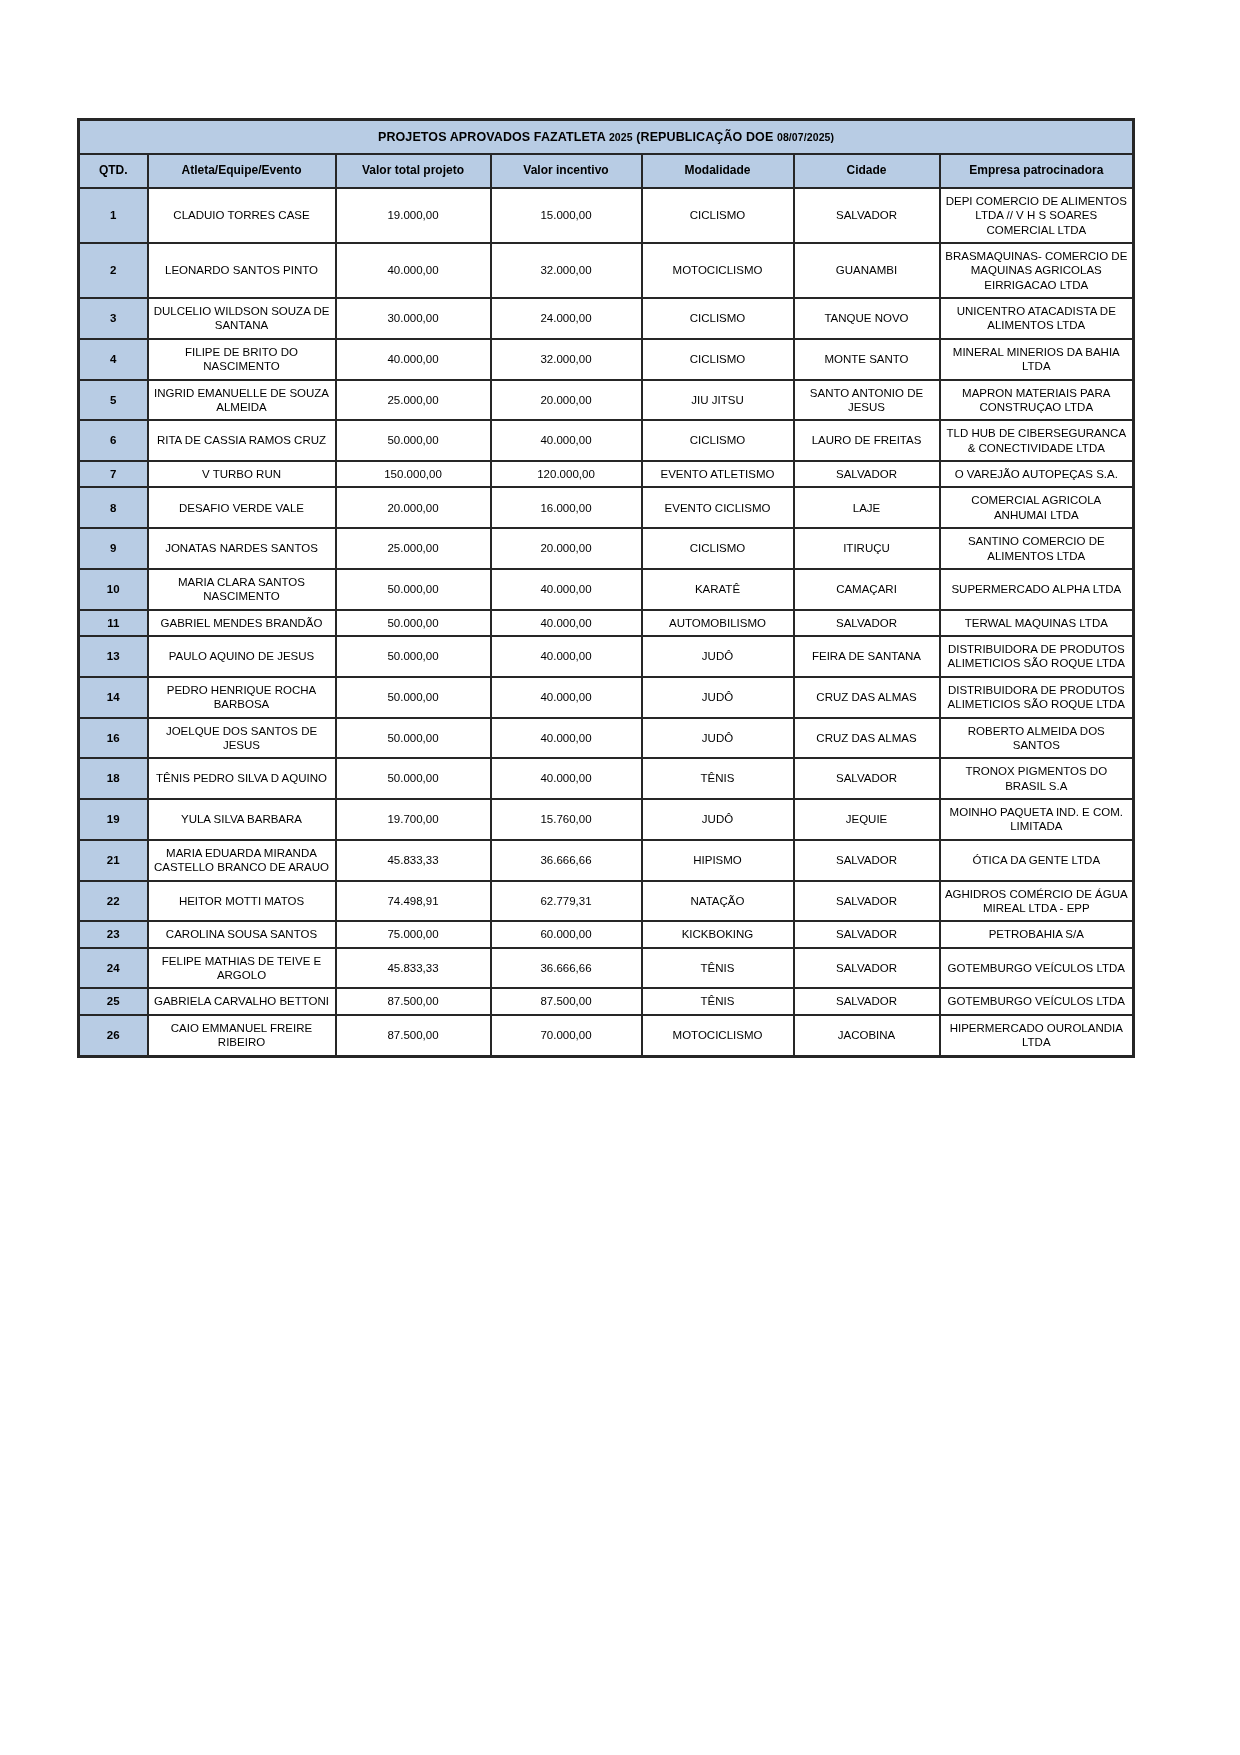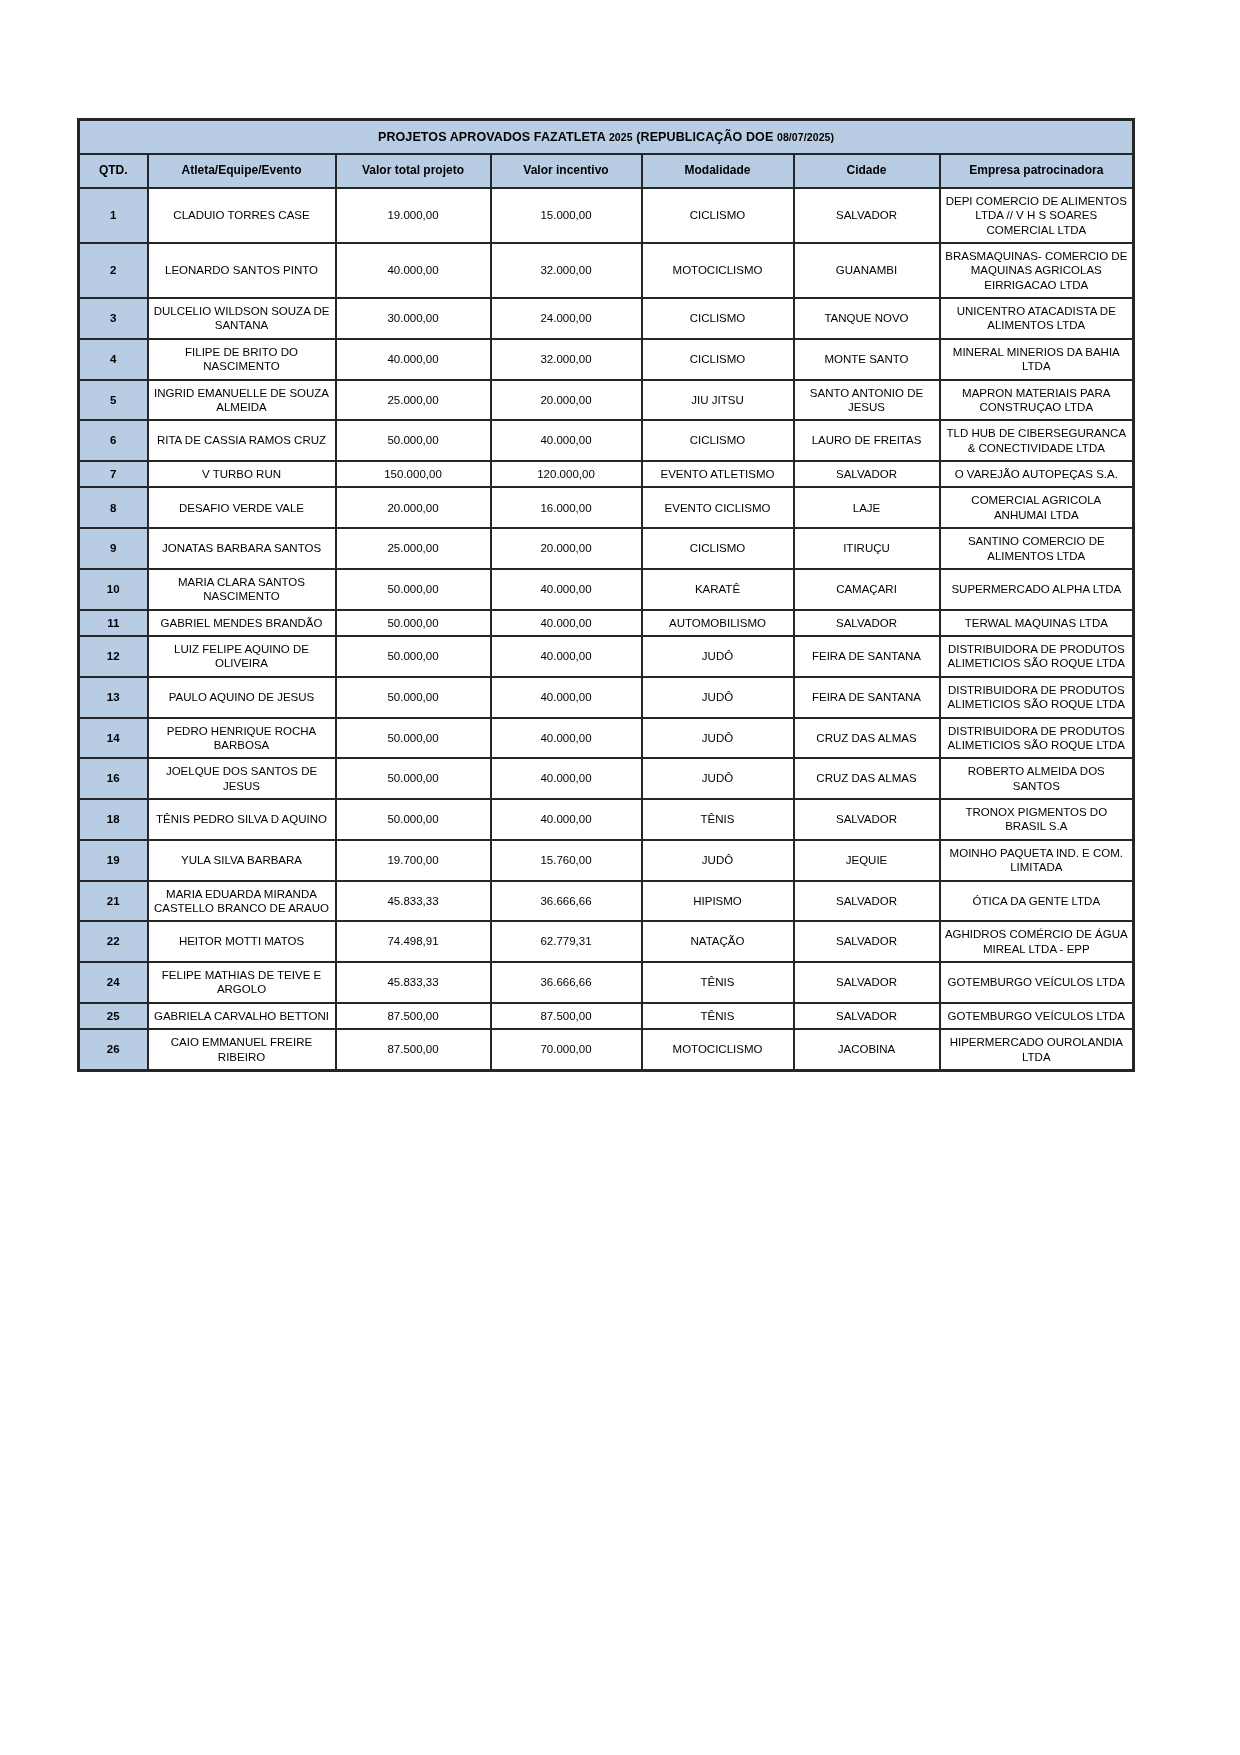--- a/index.html
+++ b/index.html
@@ -165,21 +165,21 @@
           <td class="c-qtd">8</td>
           <td class="c-text">DESAFIO VERDE VALE</td>
           <td class="c-num">20.000,00</td>
           <td class="c-num">16.000,00</td>
           <td class="c-text">EVENTO CICLISMO</td>
           <td class="c-text">LAJE</td>
           <td class="c-text">COMERCIAL AGRICOLA ANHUMAI LTDA</td>
         </tr>
         <tr>
           <td class="c-qtd">9</td>
-          <td class="c-text">JONATAS  BARBARA SANTOS</td>
+          <td class="c-text">JONATAS  NARDES SANTOS</td>
           <td class="c-num">25.000,00</td>
           <td class="c-num">20.000,00</td>
           <td class="c-text">CICLISMO</td>
           <td class="c-text">ITIRUÇU</td>
           <td class="c-text">SANTINO COMERCIO DE ALIMENTOS LTDA</td>
         </tr>
         <tr>
           <td class="c-qtd">10</td>
           <td class="c-text">MARIA CLARA SANTOS NASCIMENTO</td>
           <td class="c-num">50.000,00</td>
@@ -189,29 +189,20 @@
           <td class="c-text">SUPERMERCADO ALPHA LTDA</td>
         </tr>
         <tr>
           <td class="c-qtd">11</td>
           <td class="c-text">GABRIEL MENDES BRANDÃO</td>
           <td class="c-num">50.000,00</td>
           <td class="c-num">40.000,00</td>
           <td class="c-text">AUTOMOBILISMO</td>
           <td class="c-text">SALVADOR</td>
           <td class="c-text">TERWAL MAQUINAS LTDA</td>
-        </tr>
-        <tr>
-          <td class="c-qtd">12</td>
-          <td class="c-text">LUIZ FELIPE AQUINO DE OLIVEIRA</td>
-          <td class="c-num">50.000,00</td>
-          <td class="c-num">40.000,00</td>
-          <td class="c-text">JUDÔ</td>
-          <td class="c-text">FEIRA DE SANTANA</td>
-          <td class="c-text">DISTRIBUIDORA DE PRODUTOS ALIMETICIOS SÃO ROQUE LTDA</td>
         </tr>
         <tr>
           <td class="c-qtd">13</td>
           <td class="c-text">PAULO AQUINO DE JESUS</td>
           <td class="c-num">50.000,00</td>
           <td class="c-num">40.000,00</td>
           <td class="c-text">JUDÔ</td>
           <td class="c-text">FEIRA DE SANTANA</td>
           <td class="c-text">DISTRIBUIDORA DE PRODUTOS ALIMETICIOS SÃO ROQUE LTDA</td>
         </tr>
@@ -263,20 +254,29 @@
         <tr>
           <td class="c-qtd">22</td>
           <td class="c-text">HEITOR MOTTI MATOS</td>
           <td class="c-num">74.498,91</td>
           <td class="c-num">62.779,31</td>
           <td class="c-text">NATAÇÃO</td>
           <td class="c-text">SALVADOR</td>
           <td class="c-text">AGHIDROS COMÉRCIO DE ÁGUA MIREAL LTDA - EPP</td>
         </tr>
         <tr>
+          <td class="c-qtd">23</td>
+          <td class="c-text">CAROLINA SOUSA SANTOS</td>
+          <td class="c-num">75.000,00</td>
+          <td class="c-num">60.000,00</td>
+          <td class="c-text">KICKBOKING</td>
+          <td class="c-text v-bottom">SALVADOR</td>
+          <td class="c-text">PETROBAHIA S/A</td>
+        </tr>
+        <tr>
           <td class="c-qtd">24</td>
           <td class="c-text">FELIPE MATHIAS DE TEIVE E ARGOLO</td>
           <td class="c-num">45.833,33</td>
           <td class="c-num">36.666,66</td>
           <td class="c-text">TÊNIS</td>
           <td class="c-text v-bottom">SALVADOR</td>
           <td class="c-text">GOTEMBURGO VEÍCULOS LTDA</td>
         </tr>
         <tr>
           <td class="c-qtd">25</td>

